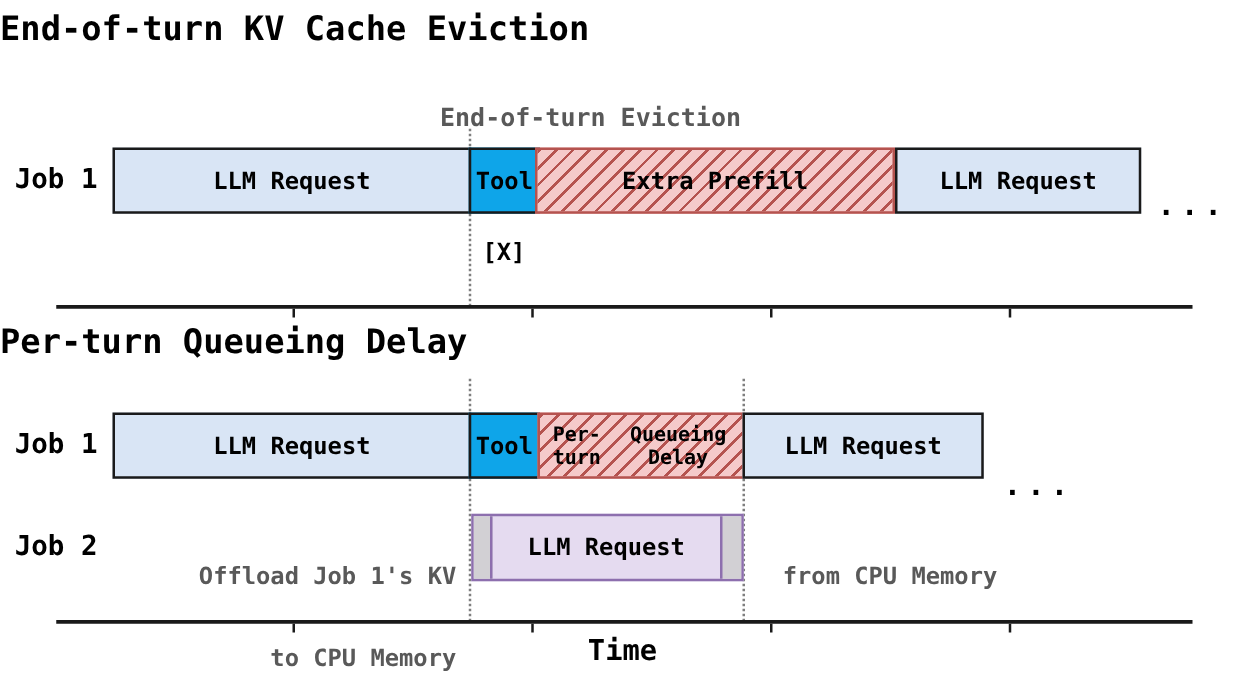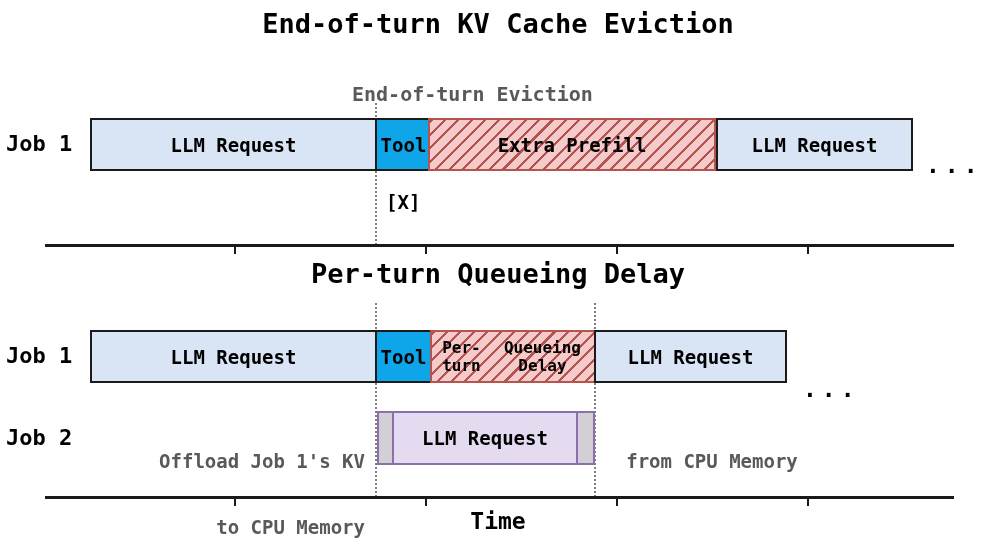--- a/index.html
+++ b/index.html
@@ -1,32 +1,32 @@
 <!DOCTYPE html>
 <html><head>
 <meta charset="utf-8">
 <style>
   html,body{margin:0;padding:0;background:#ffffff;}
   .canvas{
     position:relative;width:996px;height:554px;background:#ffffff;overflow:hidden;
     font-family:"DejaVu Sans Mono","Liberation Mono",monospace;color:#111;
   }
-  .title{position:absolute;left:0;width:100%;text-align:center;font-weight:bold;font-size:27px;color:#000;}
+  .title{position:absolute;left:0;width:100%;text-align:left;font-weight:bold;font-size:27px;color:#000;}
   .t1{top:8px;}
   .t2{top:258px;}
   .note{position:absolute;font-weight:bold;color:#595959;font-size:20px;white-space:pre;}
   .ann1{top:82px;left:352px;}
   .note2{font-size:19px;line-height:22px;}
   .offload{top:406px;left:95px;width:270px;text-align:right;}
   .load{top:406px;left:612px;width:200px;text-align:center;}
   .dotted{position:absolute;width:0;border-left:2px dotted #7f7f7f;}
   .dl1{left:375px;top:103px;height:142px;}
   .dl2{left:375px;top:303px;height:194px;}
   .dl3{left:594px;top:303px;height:194px;}
-  .joblabel{position:absolute;left:6px;width:72px;text-align:left;font-weight:bold;font-size:22px;color:#000;}
+  .joblabel{position:absolute;left:6px;width:72px;text-align:right;font-weight:bold;font-size:22px;color:#000;}
   .jl1{top:131px;} .jl2{top:343px;} .jl3{top:425px;}
   .bar{
     position:absolute;height:53px;box-sizing:border-box;border:2px solid #1a1a1a;
     display:flex;align-items:center;justify-content:center;
     font-weight:bold;font-size:19px;color:#000;text-align:center;
   }
   .row1{top:118px;} .row2{top:330px;}
   .blue{background:#d9e5f5;}
   .tool{background:#0ea5e9;}
   .red{

